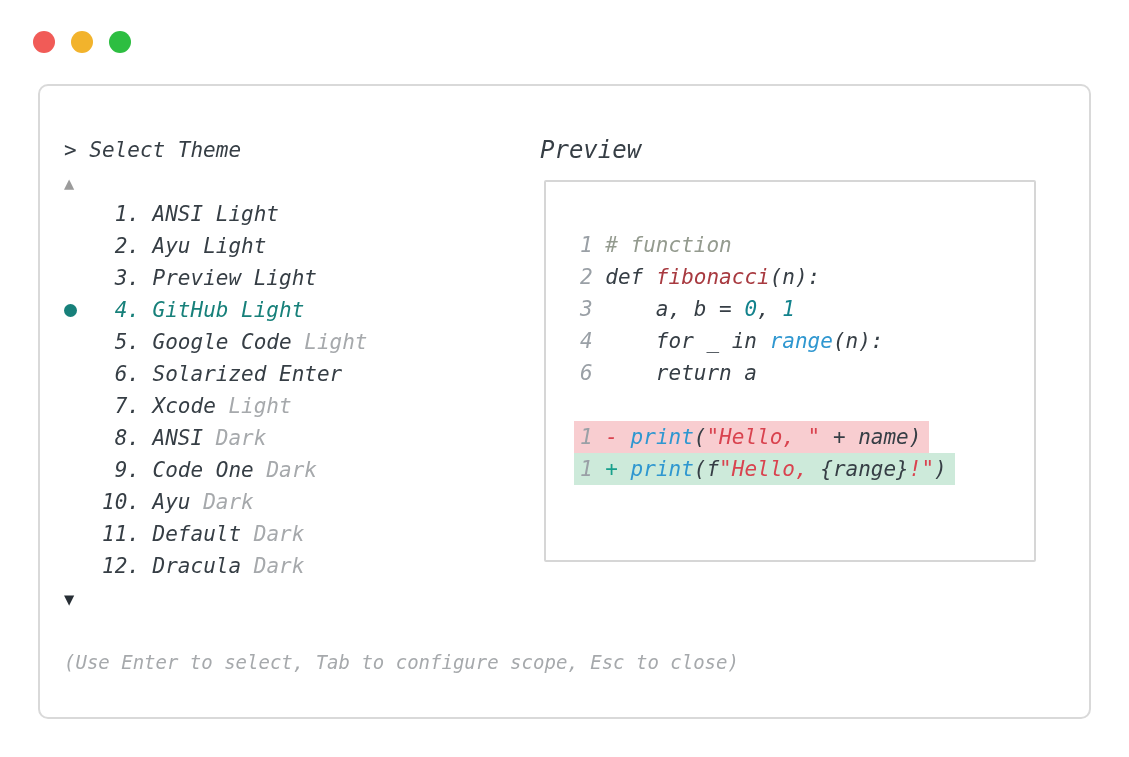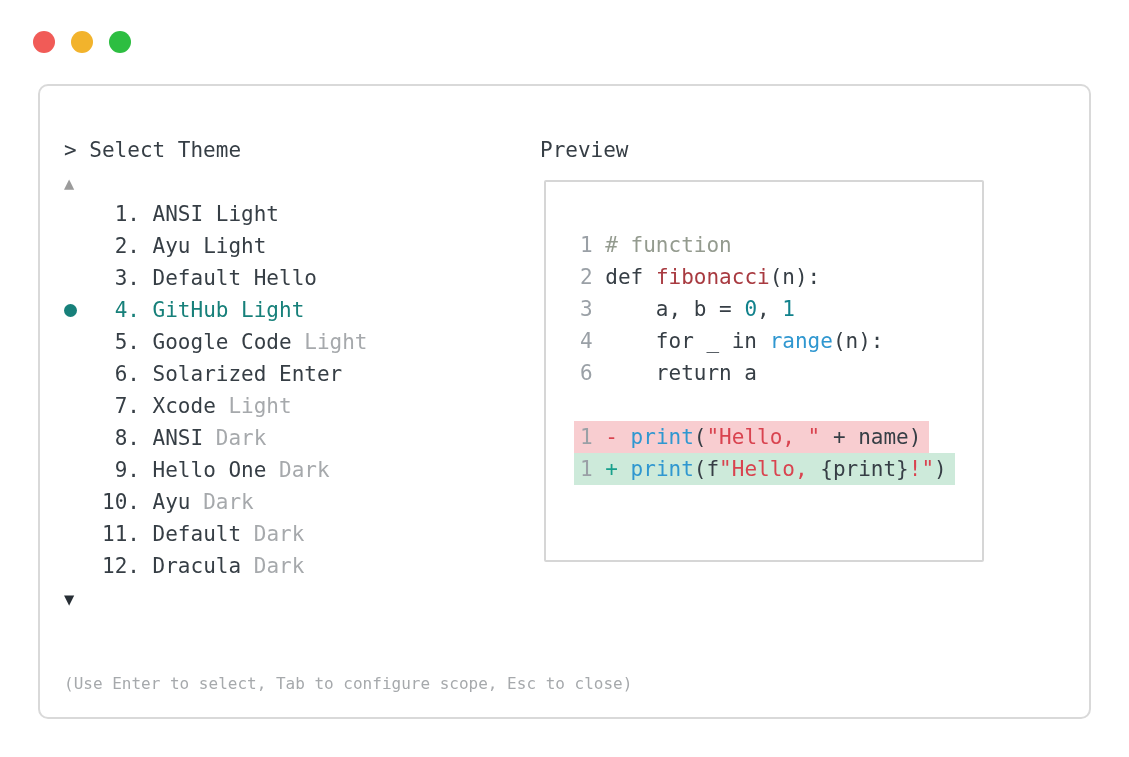--- a/index.html
+++ b/index.html
@@ -12,40 +12,40 @@
   
   .traffic{position:absolute;left:33px;top:31px;display:flex;gap:16px;}
   .tl{width:22px;height:22px;border-radius:50%;}
   .tl.red{background:var(--traffic-red,#f15b57);}
   .tl.yellow{background:var(--traffic-yellow,#f2b32c);}
   .tl.green{background:var(--traffic-green,#2dbe41);}
   
   .window{
     position:absolute;left:38px;top:84px;width:1053px;height:635px;
     box-sizing:border-box;border:2px solid var(--border,#d9d9d9);
-    border-radius:10px;background:#fff;
+    border-radius:10px;background:#fff;font-style:italic;
   }
   .window *{box-sizing:border-box;}
   .prompt-row{position:absolute;left:24px;top:48px;height:32px;line-height:32px;font-size:21px;white-space:pre;}
   .scroll-up{position:absolute;left:24px;top:82px;height:30px;line-height:30px;font-size:17px;color:#9b9b9b;cursor:default;}
   .scroll-down{position:absolute;left:24px;top:498px;height:30px;line-height:30px;font-size:17px;color:#272e35;cursor:default;}
   .theme-list{position:absolute;left:24px;top:112px;margin:0;padding:0;list-style:none;font-size:21px;}
   .theme-item{display:flex;align-items:center;height:32px;line-height:32px;color:var(--text-dark,#363e45);cursor:default;}
   .bullet{width:38px;display:flex;align-items:center;}
   .dot{width:13px;height:13px;border-radius:50%;background:var(--accent-teal,#17807a);visibility:hidden;}
   .theme-item.selected .dot{visibility:visible;}
   .theme-item.selected{color:var(--accent-teal,#17807a);}
   .num{display:inline-block;width:2ch;text-align:right;white-space:pre;}
   .sep,.name{white-space:pre;}
   .muted{color:var(--text-muted,#a6a9ac);text-align:center;}
-  .hint{position:absolute;left:24px;top:582px;height:32px;line-height:32px;font-size:16px;color:var(--text-muted,#a6a9ac);white-space:pre;}
+  .hint{position:absolute;left:24px;top:560px;height:32px;line-height:32px;font-size:19px;color:var(--text-muted,#a6a9ac);white-space:pre;}
   
-  .preview-label{position:absolute;left:500px;top:48px;height:32px;line-height:32px;font-size:21px;}
+  .preview-label{position:absolute;left:500px;top:48px;height:32px;line-height:32px;font-size:24px;}
   .preview-box{
-    position:absolute;left:504px;top:94px;width:440px;height:382px;
+    position:absolute;left:504px;top:94px;width:492px;height:382px;
     border:2px solid #d6d6d6;border-radius:2px;background:#fff;
   }
   .code{padding:47px 0 0 34px;font-size:21px;}
   .code-line{height:32px;line-height:32px;white-space:pre;width:max-content;}
   .code-line.removed{background:var(--removed-bg,#f8cdd0);padding:0 8px 0 6px;margin-left:-6px;}
   .code-line.added{background:var(--added-bg,#cdeada);padding:0 8px 0 6px;margin-left:-6px;}
   .ln{color:var(--line-number,#9aa0a6);}
   .s-plain{color:var(--text-dark,#363e45);}
   .s-comment{color:var(--comment,#949b8f);}
   .s-func{color:var(--function-red,#a83a40);text-align:center;}
@@ -87,21 +87,21 @@
           <span class="num">2</span>
           <span class="sep">. </span>
           <span class="name">Ayu Light</span>
         </li>
         <li class="theme-item">
           <span class="bullet">
             <span class="dot"></span>
           </span>
           <span class="num">3</span>
           <span class="sep">. </span>
-          <span class="name">Default Hello</span>
+          <span class="name">Preview Light</span>
         </li>
         <li class="theme-item selected">
           <span class="bullet">
             <span class="dot"></span>
           </span>
           <span class="num">4</span>
           <span class="sep">. </span>
           <span class="name">GitHub Light</span>
         </li>
         <li class="theme-item">
@@ -138,21 +138,21 @@
           <span class="sep">. </span>
           <span class="name">ANSI</span>
           <span class="name muted"> Dark</span>
         </li>
         <li class="theme-item">
           <span class="bullet">
             <span class="dot"></span>
           </span>
           <span class="num">9</span>
           <span class="sep">. </span>
-          <span class="name">Hello One</span>
+          <span class="name">Code One</span>
           <span class="name muted"> Dark</span>
         </li>
         <li class="theme-item">
           <span class="bullet">
             <span class="dot"></span>
           </span>
           <span class="num">10</span>
           <span class="sep">. </span>
           <span class="name">Ayu</span>
           <span class="name muted"> Dark</span>
@@ -185,18 +185,18 @@
 
     <div class="preview-box">
       <div class="code" id="code">
           <div class="code-line"><span class="ln">1 </span><span class="s-comment"># function</span></div>
           <div class="code-line"><span class="ln">2 </span><span class="s-plain">def </span><span class="s-func">fibonacci</span><span class="s-plain">(n):</span></div>
           <div class="code-line"><span class="ln">3 </span><span class="s-plain">    a, b = </span><span class="s-num">0</span><span class="s-plain">, </span><span class="s-num">1</span></div>
           <div class="code-line"><span class="ln">4 </span><span class="s-plain">    for _ in </span><span class="s-blue">range</span><span class="s-plain">(n):</span></div>
           <div class="code-line"><span class="ln">6 </span><span class="s-plain">    return a</span></div>
           <div class="code-line"><span class="ln"></span></div>
           <div class="code-line removed"><span class="ln">1 </span><span class="s-string">- </span><span class="s-blue">print</span><span class="s-plain">(</span><span class="s-string">"Hello, "</span><span class="s-plain"> + name)</span></div>
-          <div class="code-line added"><span class="ln">1 </span><span class="s-plus">+ </span><span class="s-blue">print</span><span class="s-plain">(f</span><span class="s-string">"Hello, </span><span class="s-plain">{print}</span><span class="s-string">!"</span><span class="s-plain">)</span></div>
+          <div class="code-line added"><span class="ln">1 </span><span class="s-plus">+ </span><span class="s-blue">print</span><span class="s-plain">(f</span><span class="s-string">"Hello, </span><span class="s-plain">{range}</span><span class="s-string">!"</span><span class="s-plain">)</span></div>
         </div>
     </div>
 
   </div>
 </div>
 
 </body></html>

